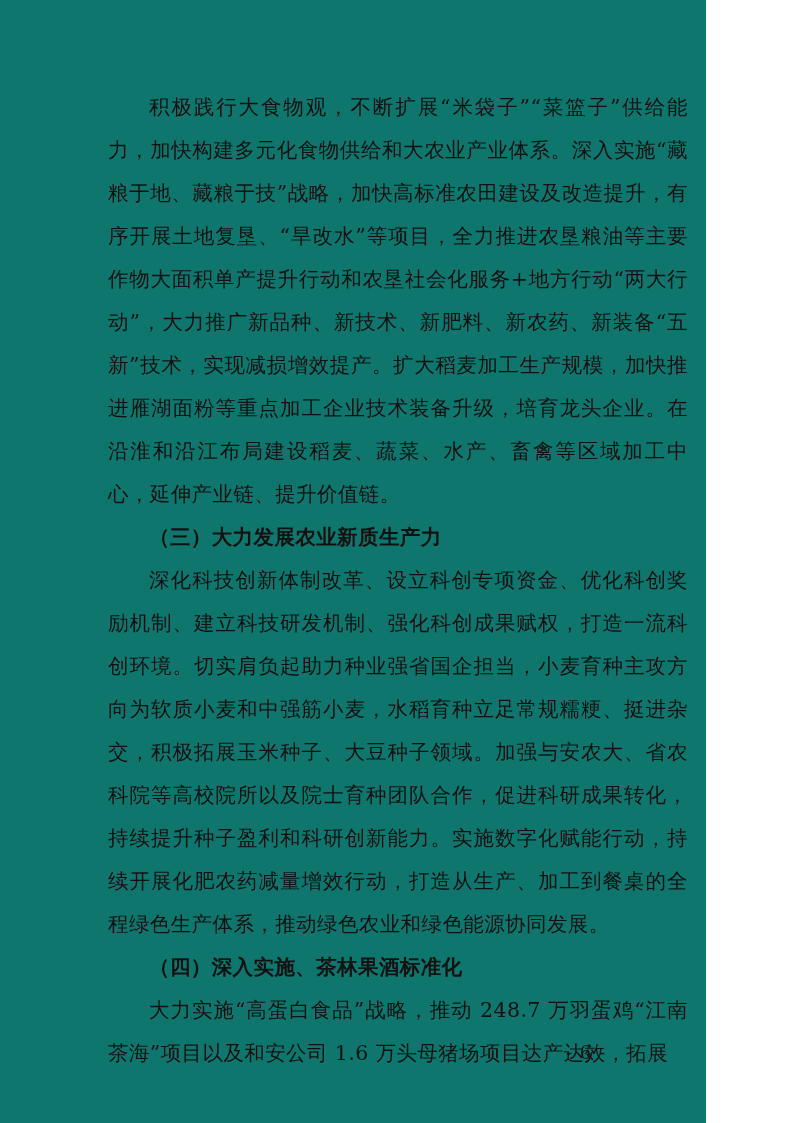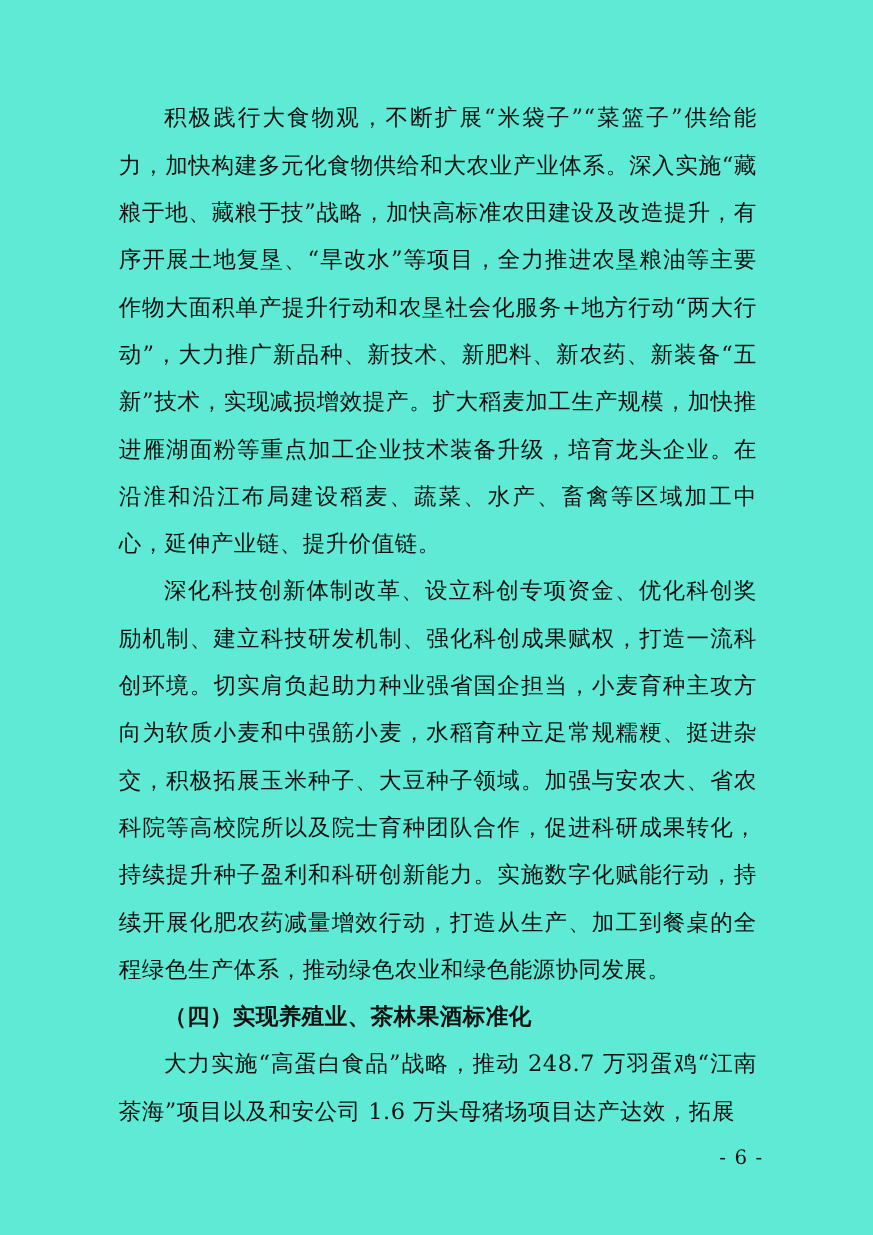--- a/index.html
+++ b/index.html
@@ -5,23 +5,23 @@
   html, body {
     margin: 0;
     padding: 0;
     background: #ffffff;
   }
   body {
     font-family: "DejaVu Serif", serif;
   }
   .page {
     position: relative;
-    width: 794px;
+    width: 706px;
     height: 1123px;
-    background: #5eead4;
+    background: #0f766e;
     box-sizing: border-box;
     overflow: hidden;
   }
   .content {
     position: absolute;
     left: 108px;
     top: 86px;
     width: 580px;
   }
   .para {
@@ -57,18 +57,19 @@
     color: #111111;
     letter-spacing: 1px;
   }
 </style>
 </head>
 <body>
 
 <div class="page">
   <div class="content">
     <p class="para">积极践行大食物观，不断扩展“米袋子”“菜篮子”供给能力，加快构建多元化食物供给和大农业产业体系。深入实施“藏粮于地、藏粮于技”战略，加快高标准农田建设及改造提升，有序开展土地复垦、“旱改水”等项目，全力推进农垦粮油等主要作物大面积单产提升行动和农垦社会化服务+地方行动“两大行动”，大力推广新品种、新技术、新肥料、新农药、新装备“五新”技术，实现减损增效提产。扩大稻麦加工生产规模，加快推进雁湖面粉等重点加工企业技术装备升级，培育龙头企业。在沿淮和沿江布局建设稻麦、蔬菜、水产、畜禽等区域加工中心，延伸产业链、提升价值链。</p>
+    <p class="heading">（三）大力发展农业新质生产力</p>
     <p class="para">深化科技创新体制改革、设立科创专项资金、优化科创奖励机制、建立科技研发机制、强化科创成果赋权，打造一流科创环境。切实肩负起助力种业强省国企担当，小麦育种主攻方向为软质小麦和中强筋小麦，水稻育种立足常规糯粳、挺进杂交，积极拓展玉米种子、大豆种子领域。加强与安农大、省农科院等高校院所以及院士育种团队合作，促进科研成果转化，持续提升种子盈利和科研创新能力。实施数字化赋能行动，持续开展化肥农药减量增效行动，打造从生产、加工到餐桌的全程绿色生产体系，推动绿色农业和绿色能源协同发展。</p>
-    <p class="heading">（四）实现养殖业、茶林果酒标准化</p>
+    <p class="heading">（四）深入实施、茶林果酒标准化</p>
     <p class="para">大力实施“高蛋白食品”战略，推动 248.7 万羽蛋鸡“江南茶海”项目以及和安公司 1.6 万头母猪场项目达产达效，拓展</p>
   </div>
   <div class="page-number">- 6 -</div>
 </div>
 
 </body></html>

